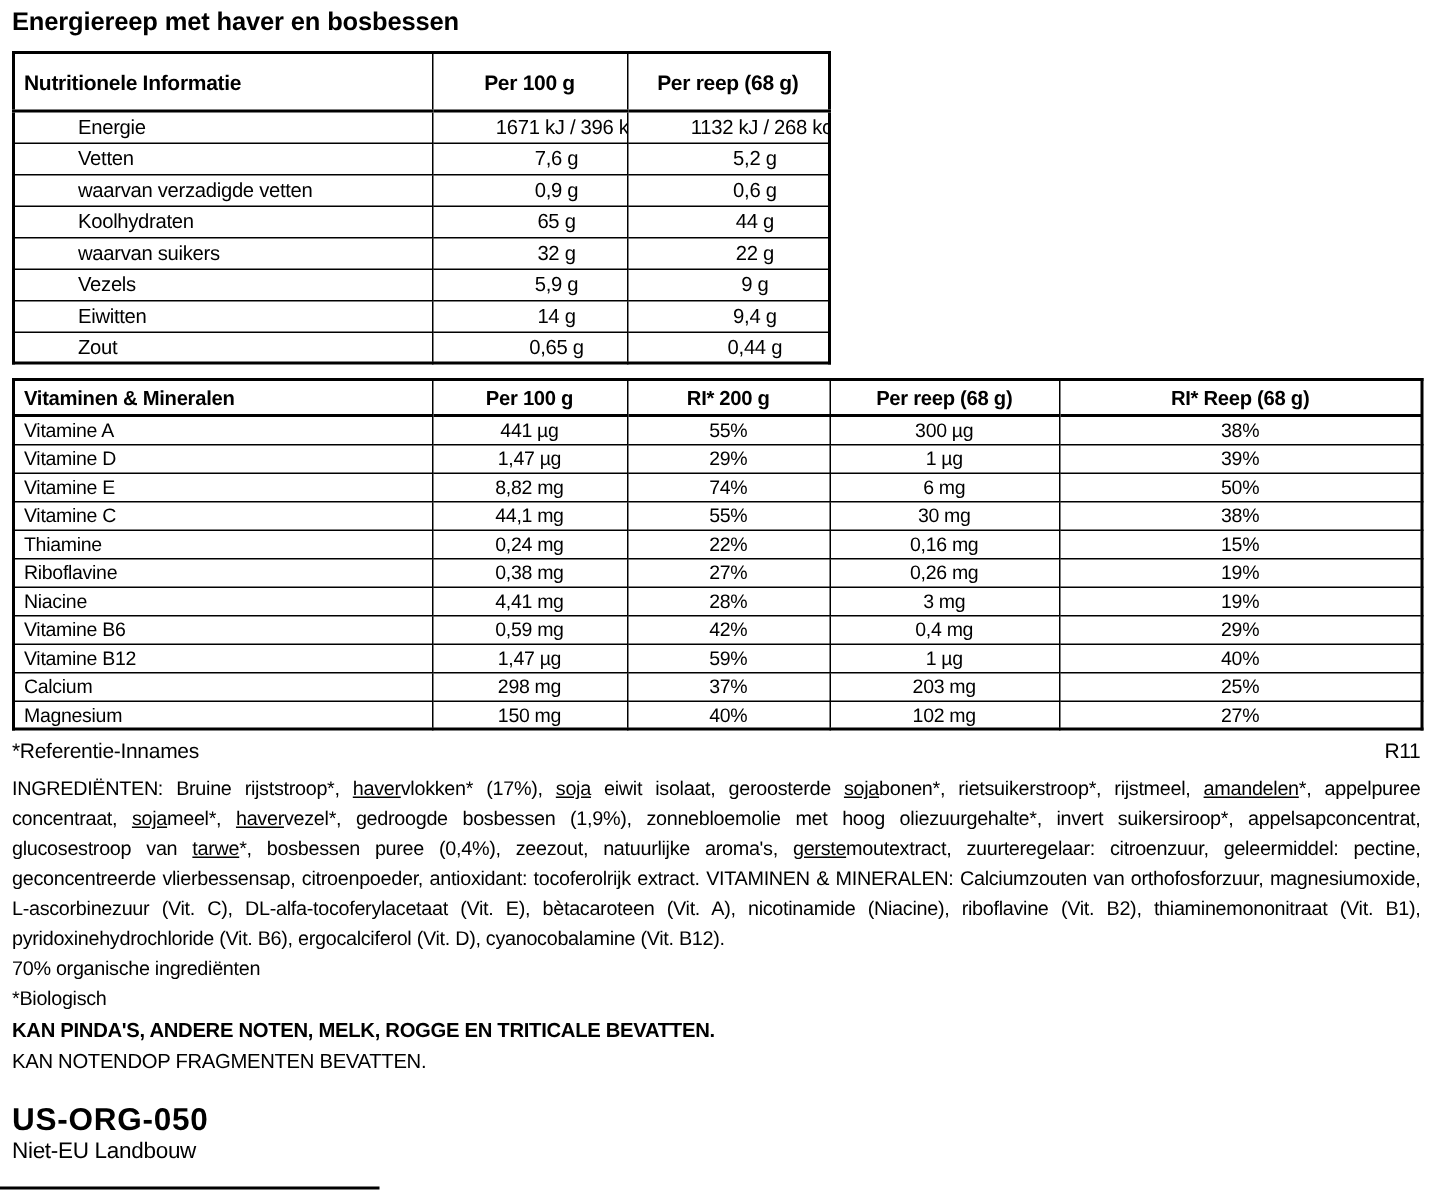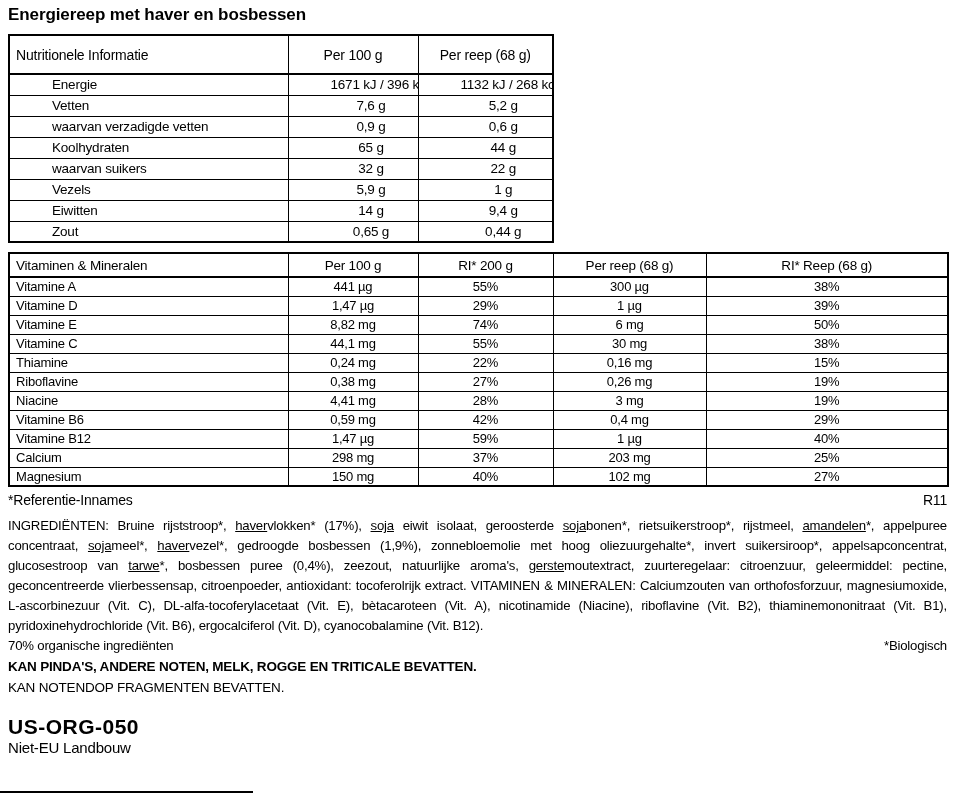--- a/index.html
+++ b/index.html
@@ -9,39 +9,39 @@
     font-family: "Liberation Sans", sans-serif;
     color: #000; letter-spacing: -0.2px;
     overflow: hidden;
   }
   .page { position: relative; width: 954px; height: 636px; padding: 5px 7px 0 8px; }
 
   .title { margin: 0 0 9px 0; font-size: 17px; font-weight: bold; letter-spacing: -0.1px; }
 
   table { border-collapse: collapse; table-layout: fixed; border: 2px solid #000; }
   th, td { border: 1.5px solid #000; padding: 0 6px; font-size: 13.5px; overflow: hidden; white-space: nowrap; }
-  thead th { font-weight: normal; text-align: center; border-bottom: 2.5px solid #000; margin-left: 40px; }
+  thead th { font-weight: bold; text-align: center; border-bottom: 2.5px solid #000; margin-left: 40px; }
   th.lab, td.lab { text-align: left; }
   td { text-align: center; }
   td.ind { padding-left: 18px; }
 
   .t1 { width: 544px; margin-bottom: 9px; }
   .t1 thead th { height: 39px; font-size: 14px; }
   .t1 td { height: 21px; padding-left: 42px; }
 
   .t2 { width: 939px; margin-bottom: 5px; }
   .t2 thead th { height: 24px; }
   .t2 td { height: 19px; font-size: 13px; }
 
   .refline { display: flex; justify-content: space-between; width: 939px; font-size: 14px; line-height: 17px; margin-bottom: 7px; }
 
   .ingredients { margin: 0; width: 939px; font-size: 13.2px; line-height: 20px; text-align: justify; }
   .allergen { font-weight: normal; text-decoration: underline; }
 
-  .organicline { display: flex; justify-content: space-between; width: 939px; font-size: 13.2px; line-height: 20px; }
+  .organicline { display: flex; justify-content: space-between; width: 939px; font-size: 13.2px; line-height: 20px; flex-direction: column; }
 
   .warn { margin: 0; font-size: 13.5px; line-height: 21px; }
   .warn.b { font-weight: bold; }
 
   .orgblock { margin-top: 17px; }
   .orgcode { font-size: 21px; font-weight: bold; letter-spacing: 0.5px; line-height: 24px; }
   .agri { font-size: 15px; line-height: 17px; }
 
   .bottomline { position: absolute; left: 0; top: 791px; width: 253px; height: 2px; background: #000; }
 </style>
@@ -87,21 +87,21 @@
           <td>44 g</td>
         </tr>
         <tr>
           <td class="lab ind">waarvan suikers</td>
           <td>32 g</td>
           <td>22 g</td>
         </tr>
         <tr>
           <td class="lab">Vezels</td>
           <td>5,9 g</td>
-          <td>1 g</td>
+          <td>9 g</td>
         </tr>
         <tr>
           <td class="lab">Eiwitten</td>
           <td>14 g</td>
           <td>9,4 g</td>
         </tr>
         <tr>
           <td class="lab">Zout</td>
           <td>0,65 g</td>
           <td>0,44 g</td>

